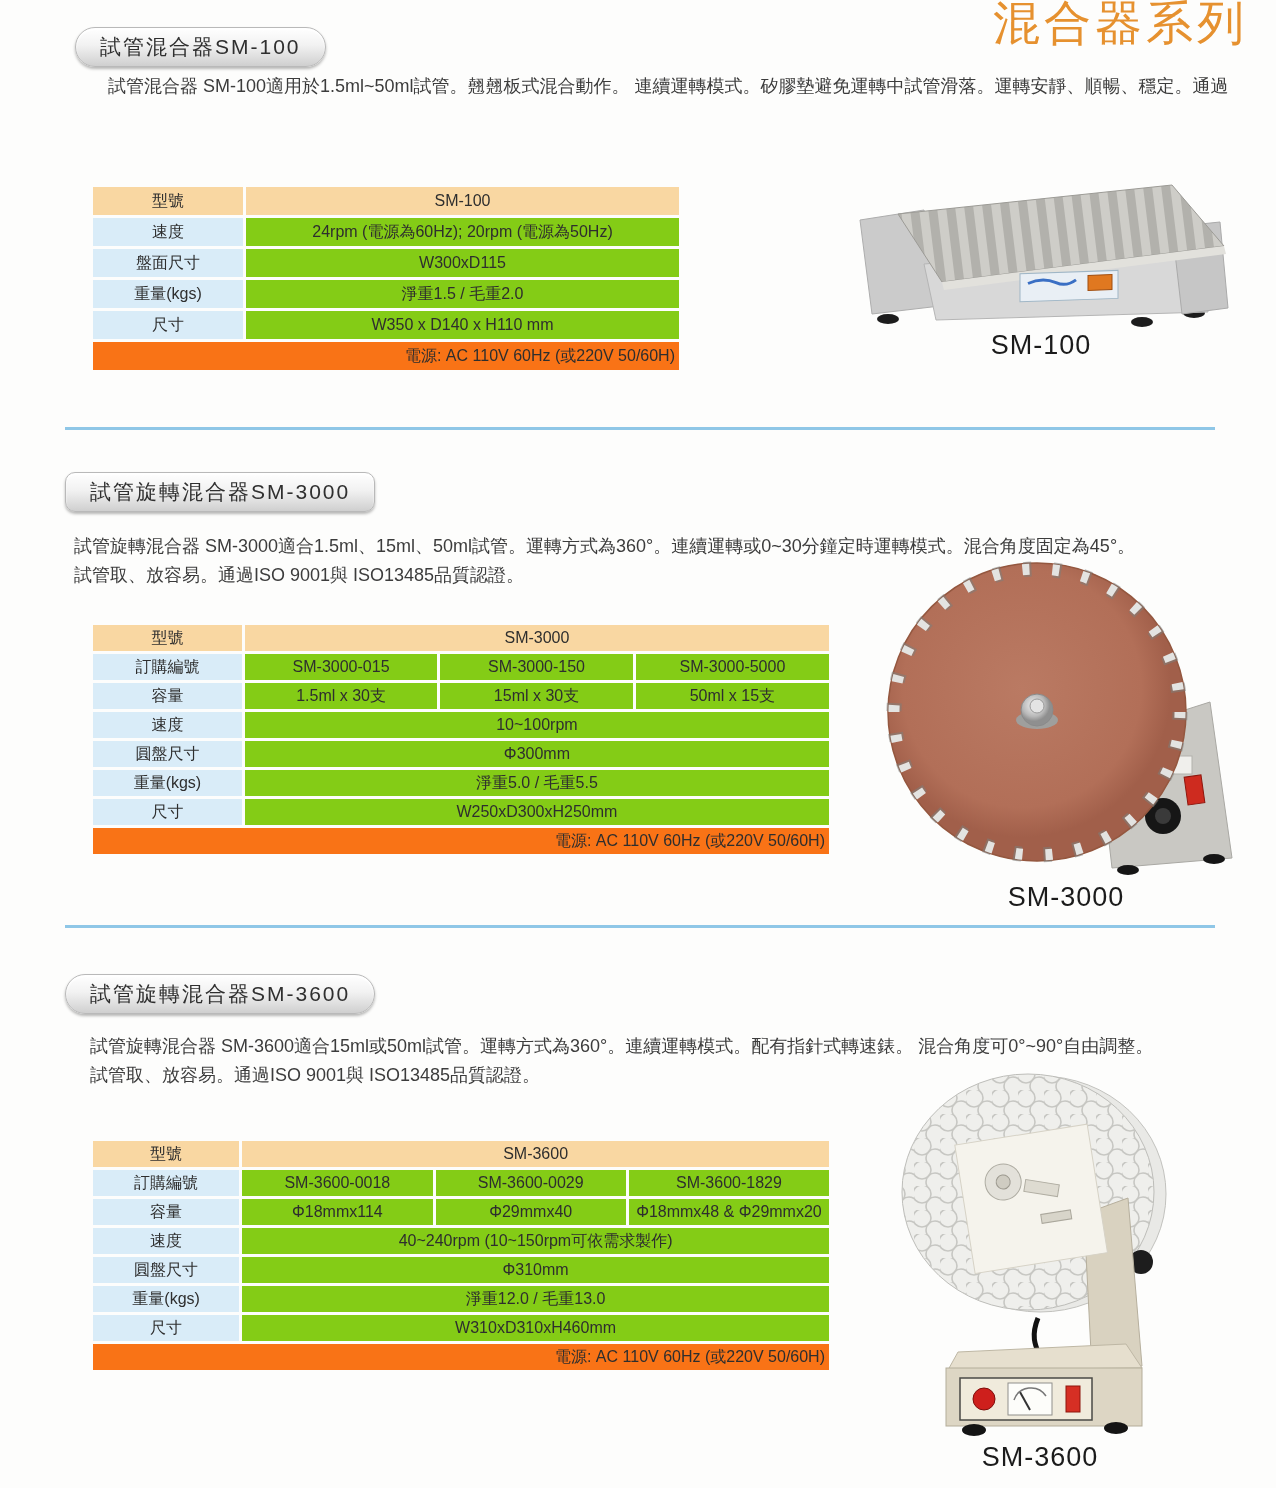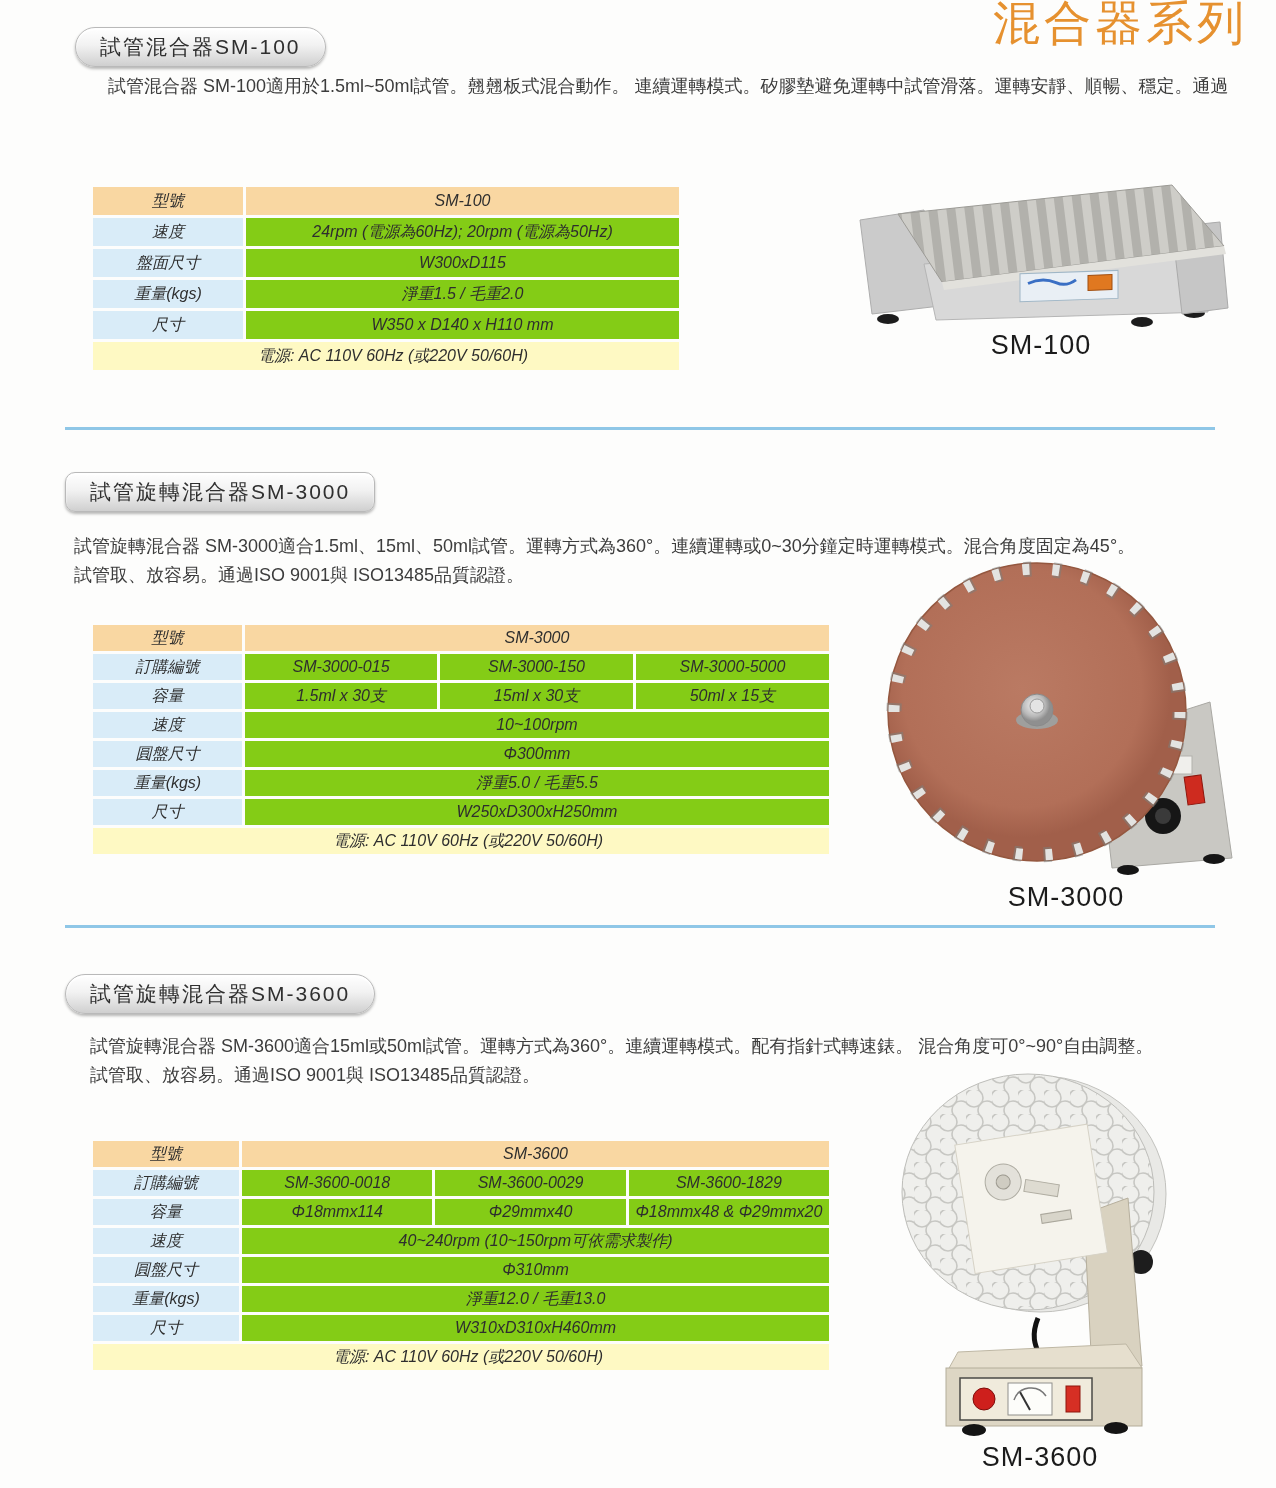--- a/index.html
+++ b/index.html
@@ -21,26 +21,26 @@
     border:1px solid #b9b9b9;border-radius:21px;
     box-shadow:inset 0 2px 2px #ffffff,0 2px 3px rgba(0,0,0,.28);
     font-size:21px;color:#2f2f2f;letter-spacing:2px;white-space:nowrap;
   }
   
   .desc{position:absolute;font-size:18px;line-height:29px;color:#3c3c3c;white-space:nowrap;}
   
   table.spec{position:absolute;border-collapse:separate;border-spacing:3px;background:#fdfdfc;}
   table.spec td{
     text-align:center;vertical-align:middle;font-size:16px;color:#2e2e2e;
-    padding:0 4px;overflow:hidden;white-space:nowrap;font-style:italic;
+    padding:0 4px;overflow:hidden;white-space:nowrap;
   }
   table.spec td.lbl{background:#d9ecf8;width:148px;}
   table.spec td.val{background:#84cc16;}
   table.spec tr.model td{background:#f9d7a2;}
-  table.spec tr.power td{background:#fef9c3;text-align:center;padding-left:18px;}
+  table.spec tr.power td{background:#f97316;text-align:right;padding-left:18px;}
   table.t1 td{height:28px;}
   table.t1 td.val{width:435px;}
   table.t3col td{height:26px;}
   table.t3col td.val{width:193px;}
   
   .divider{position:absolute;left:65px;width:1150px;height:3px;background:#8fc7e7;}
   
   .figure{position:absolute;}
   .figure svg{display:block;}
   .caption{

